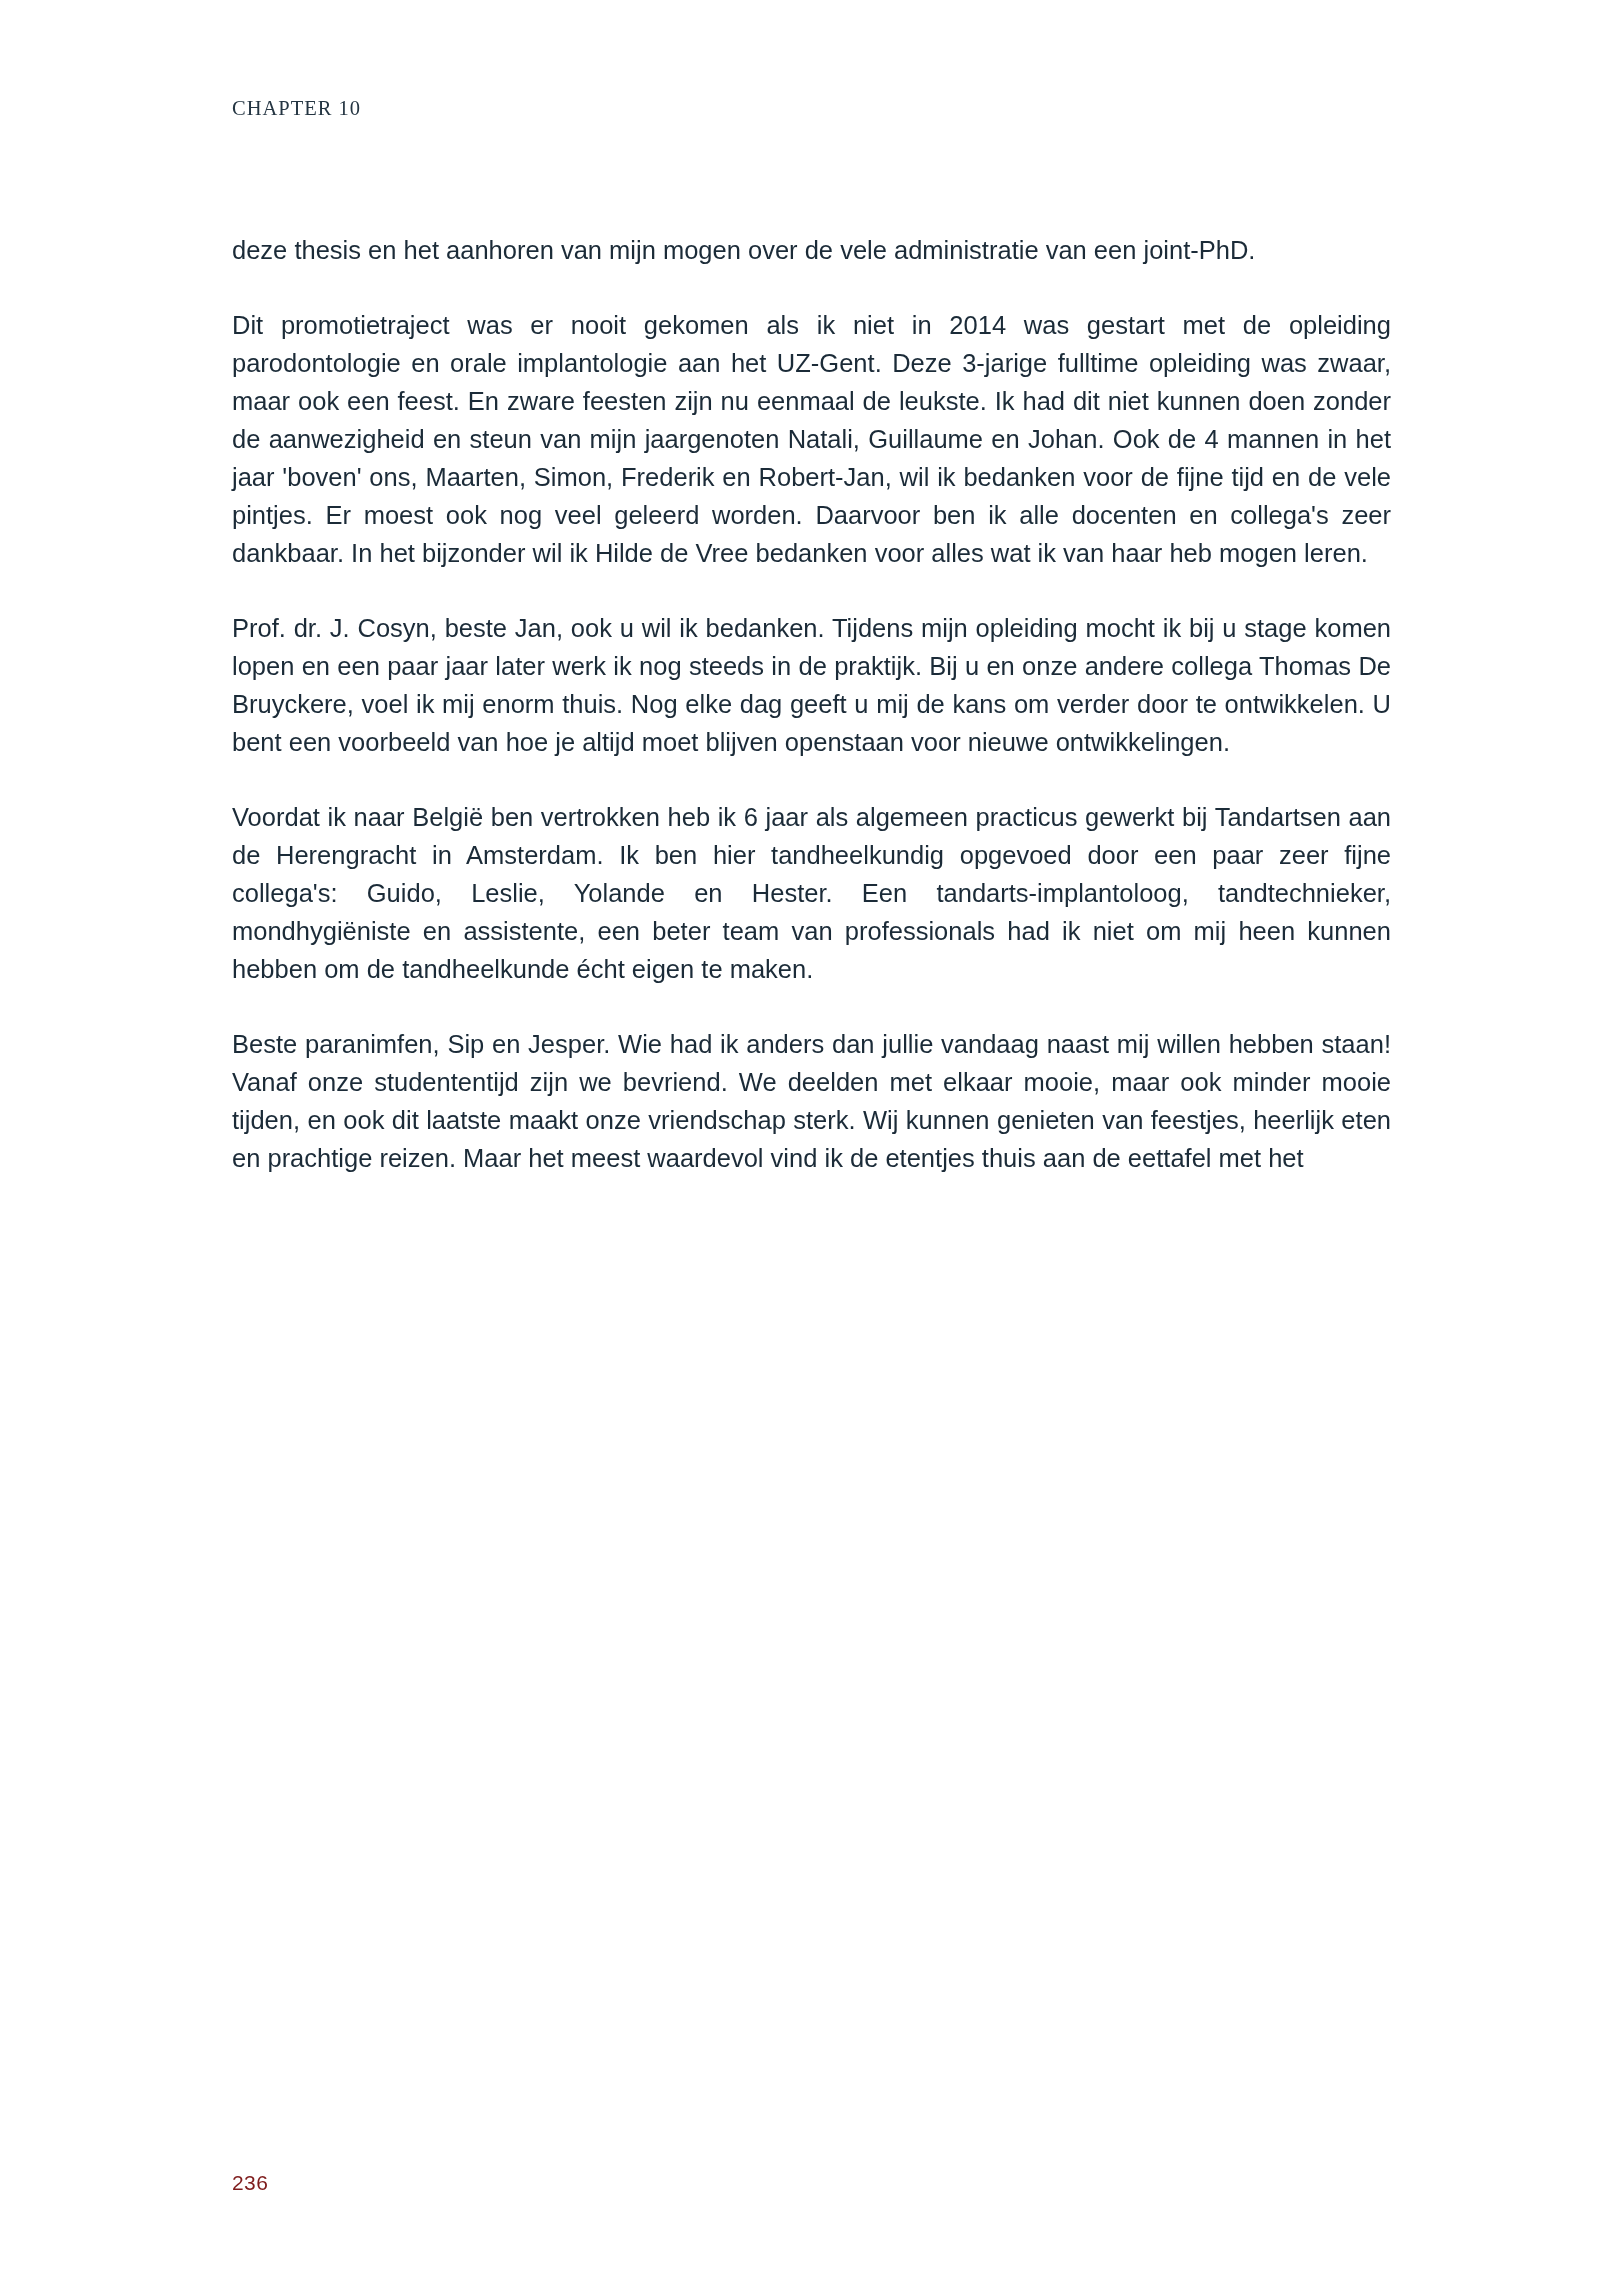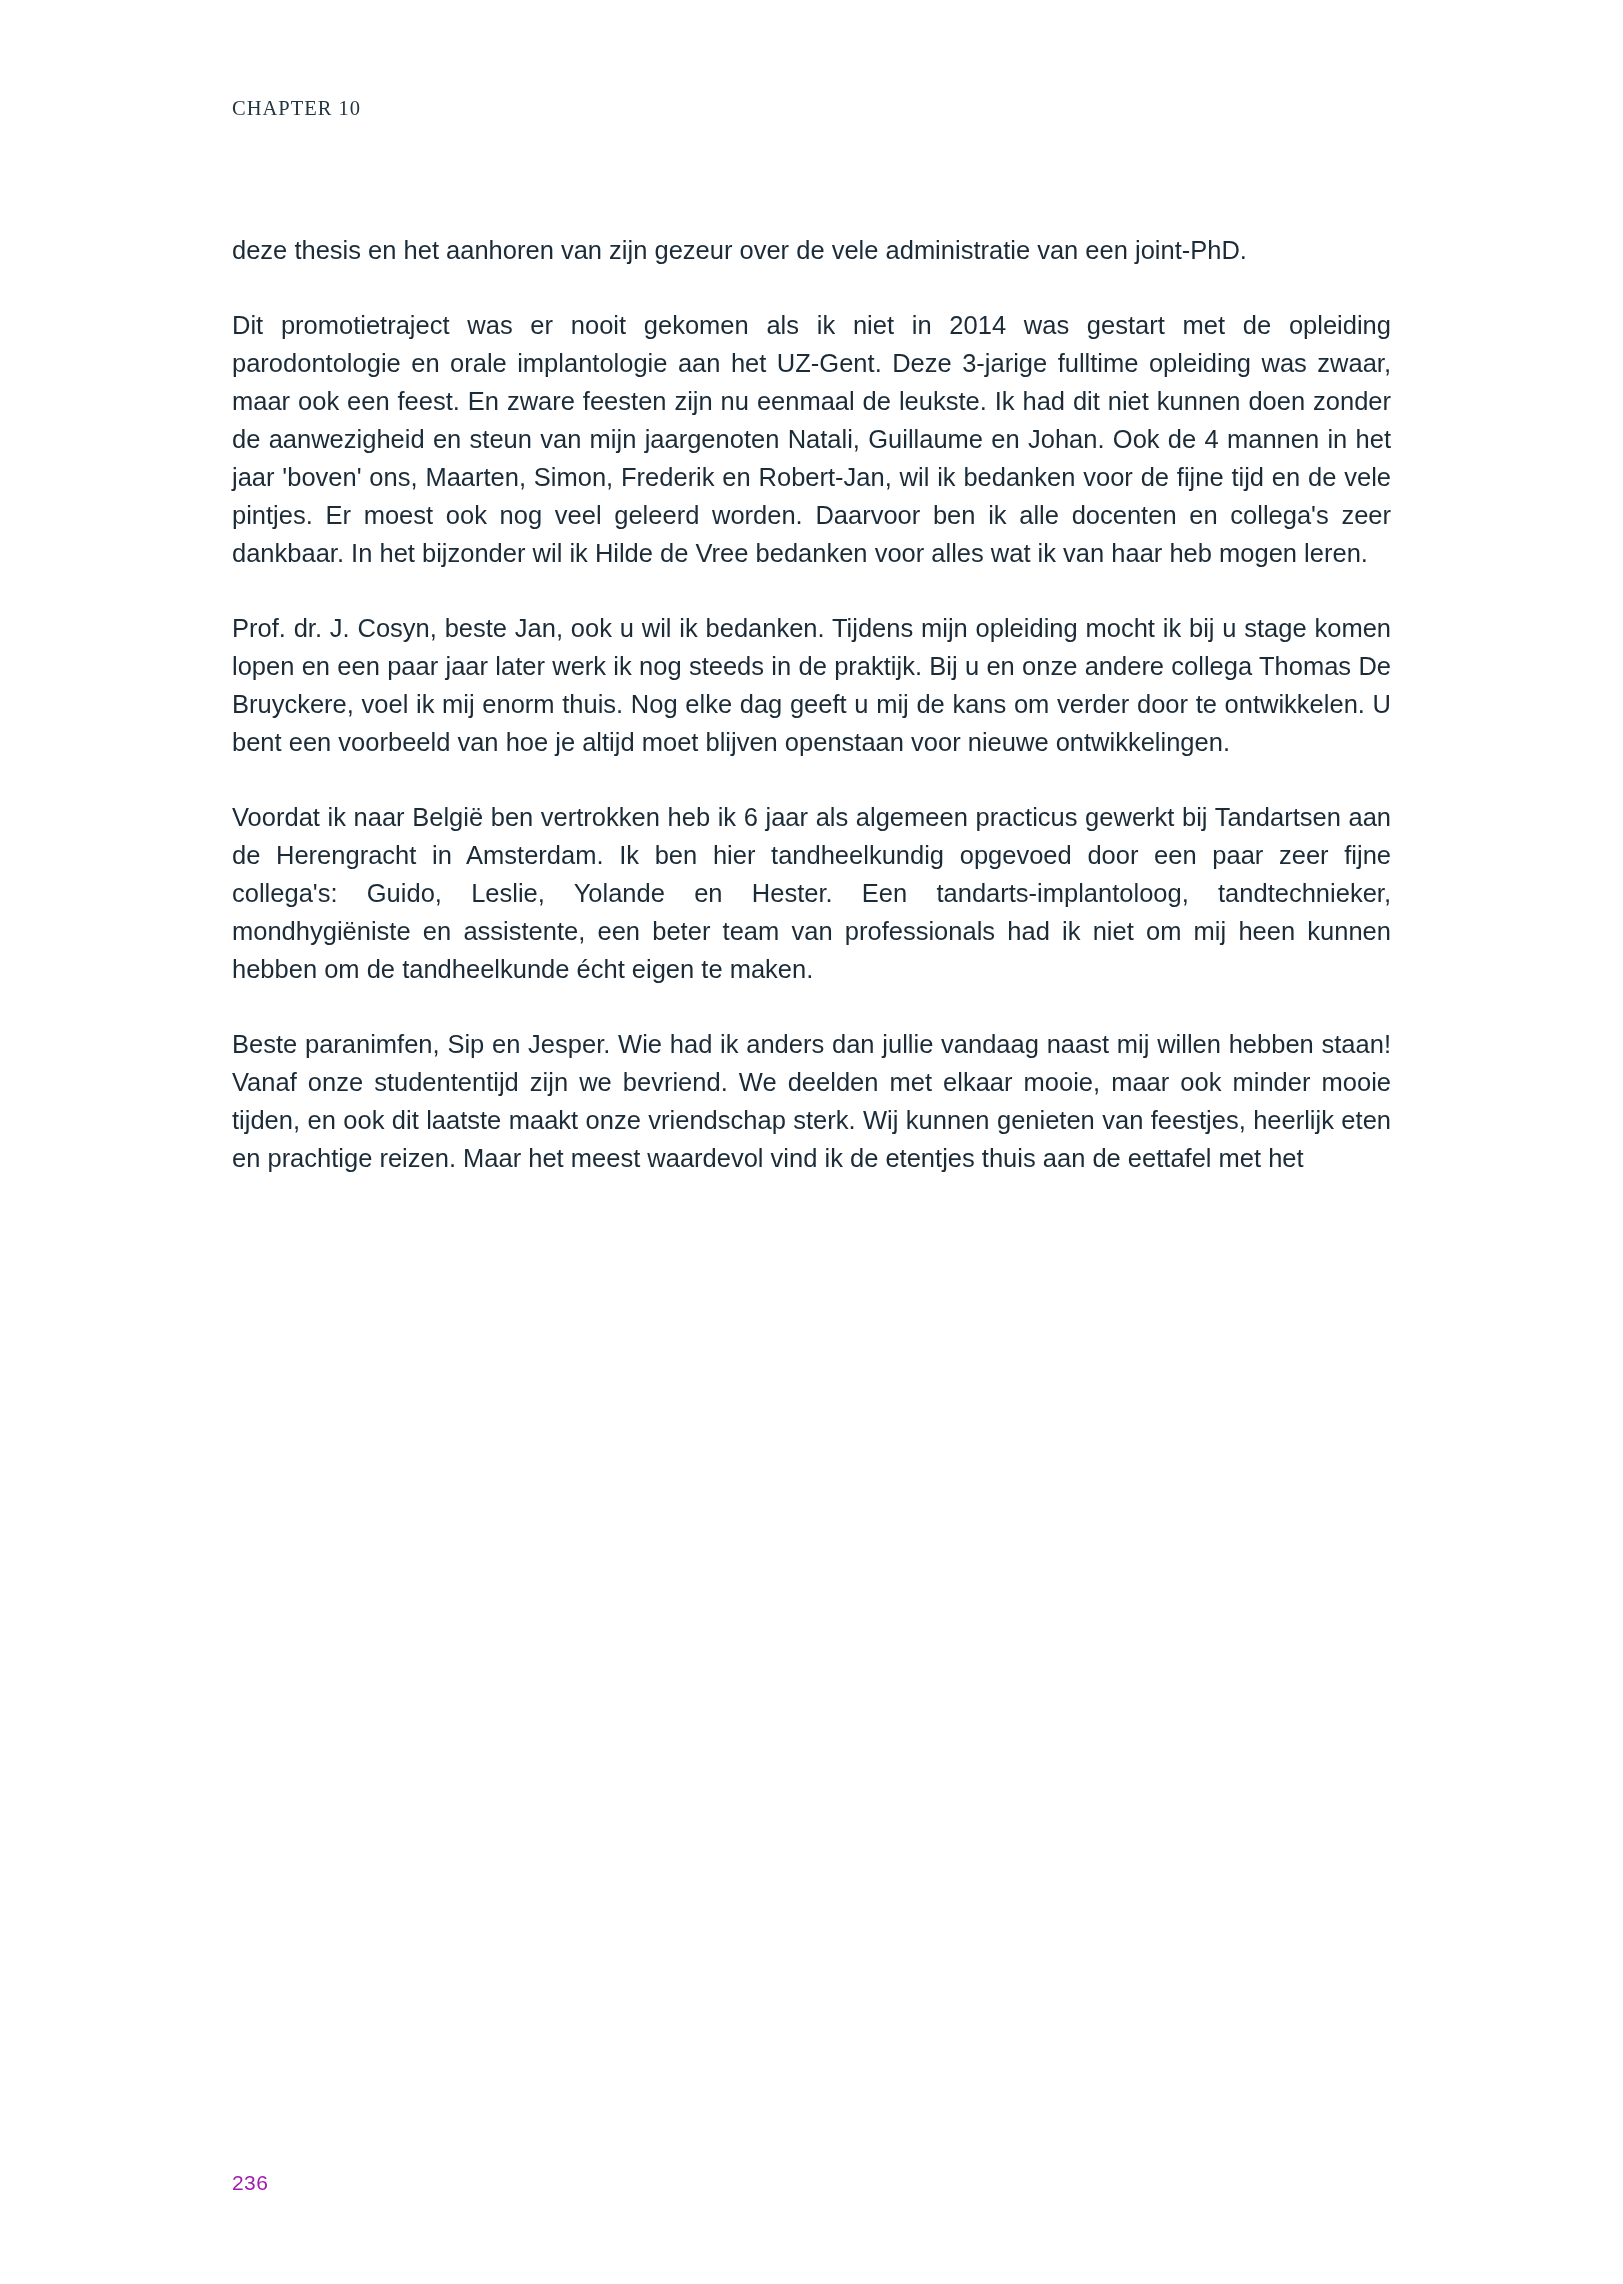--- a/index.html
+++ b/index.html
@@ -49,33 +49,33 @@
     margin-bottom: 8px;
   }
   p.para.ragged {
     text-align: left;
   }
   .folio {
     position: absolute;
     left: 232px;
     top: 2171px;
     font-size: 21px;
-    color: #a21caf;
+    color: #7f1d1d;
     letter-spacing: 0.4px;
   }
 </style>
 </head>
 <body>
 
 <div class="page">
 
   <div class="running-head">CHAPTER 10</div>
 
   <div class="content">
-    <p class="para ragged">deze thesis en het aanhoren van zijn gezeur over de vele administratie van een joint-PhD.</p>
+    <p class="para ragged">deze thesis en het aanhoren van mijn mogen over de vele administratie van een joint-PhD.</p>
     <p class="para">Dit promotietraject was er nooit gekomen als ik niet in 2014 was gestart met de opleiding parodontologie en orale implantologie aan het UZ-Gent. Deze 3-jarige fulltime opleiding was zwaar, maar ook een feest. En zware feesten zijn nu eenmaal de leukste. Ik had dit niet kunnen doen zonder de aanwezigheid en steun van mijn jaargenoten Natali, Guillaume en Johan. Ook de 4 mannen in het jaar 'boven' ons, Maarten, Simon, Frederik en Robert-Jan, wil ik bedanken voor de fijne tijd en de vele pintjes. Er moest ook nog veel geleerd worden. Daarvoor ben ik alle docenten en collega's zeer dankbaar. In het bijzonder wil ik Hilde de Vree bedanken voor alles wat ik van haar heb mogen leren.</p>
     <p class="para">Prof. dr. J. Cosyn, beste Jan, ook u wil ik bedanken. Tijdens mijn opleiding mocht ik bij u stage komen lopen en een paar jaar later werk ik nog steeds in de praktijk. Bij u en onze andere collega Thomas De Bruyckere, voel ik mij enorm thuis. Nog elke dag geeft u mij de kans om verder door te ontwikkelen. U bent een voorbeeld van hoe je altijd moet blijven openstaan voor nieuwe ontwikkelingen.</p>
     <p class="para">Voordat ik naar België ben vertrokken heb ik 6 jaar als algemeen practicus gewerkt bij Tandartsen aan de Herengracht in Amsterdam. Ik ben hier tandheelkundig opgevoed door een paar zeer fijne collega's: Guido, Leslie, Yolande en Hester. Een tandarts-implantoloog, tandtechnieker, mondhygiëniste en assistente, een beter team van professionals had ik niet om mij heen kunnen hebben om de tandheelkunde écht eigen te maken.</p>
     <p class="para last">Beste paranimfen, Sip en Jesper. Wie had ik anders dan jullie vandaag naast mij willen hebben staan! Vanaf onze studententijd zijn we bevriend. We deelden met elkaar mooie, maar ook minder mooie tijden, en ook dit laatste maakt onze vriendschap sterk. Wij kunnen genieten van feestjes, heerlijk eten en prachtige reizen. Maar het meest waardevol vind ik de etentjes thuis aan de eettafel met het</p>
   </div>
 
   <div class="folio">236</div>
 
 </div>
 

